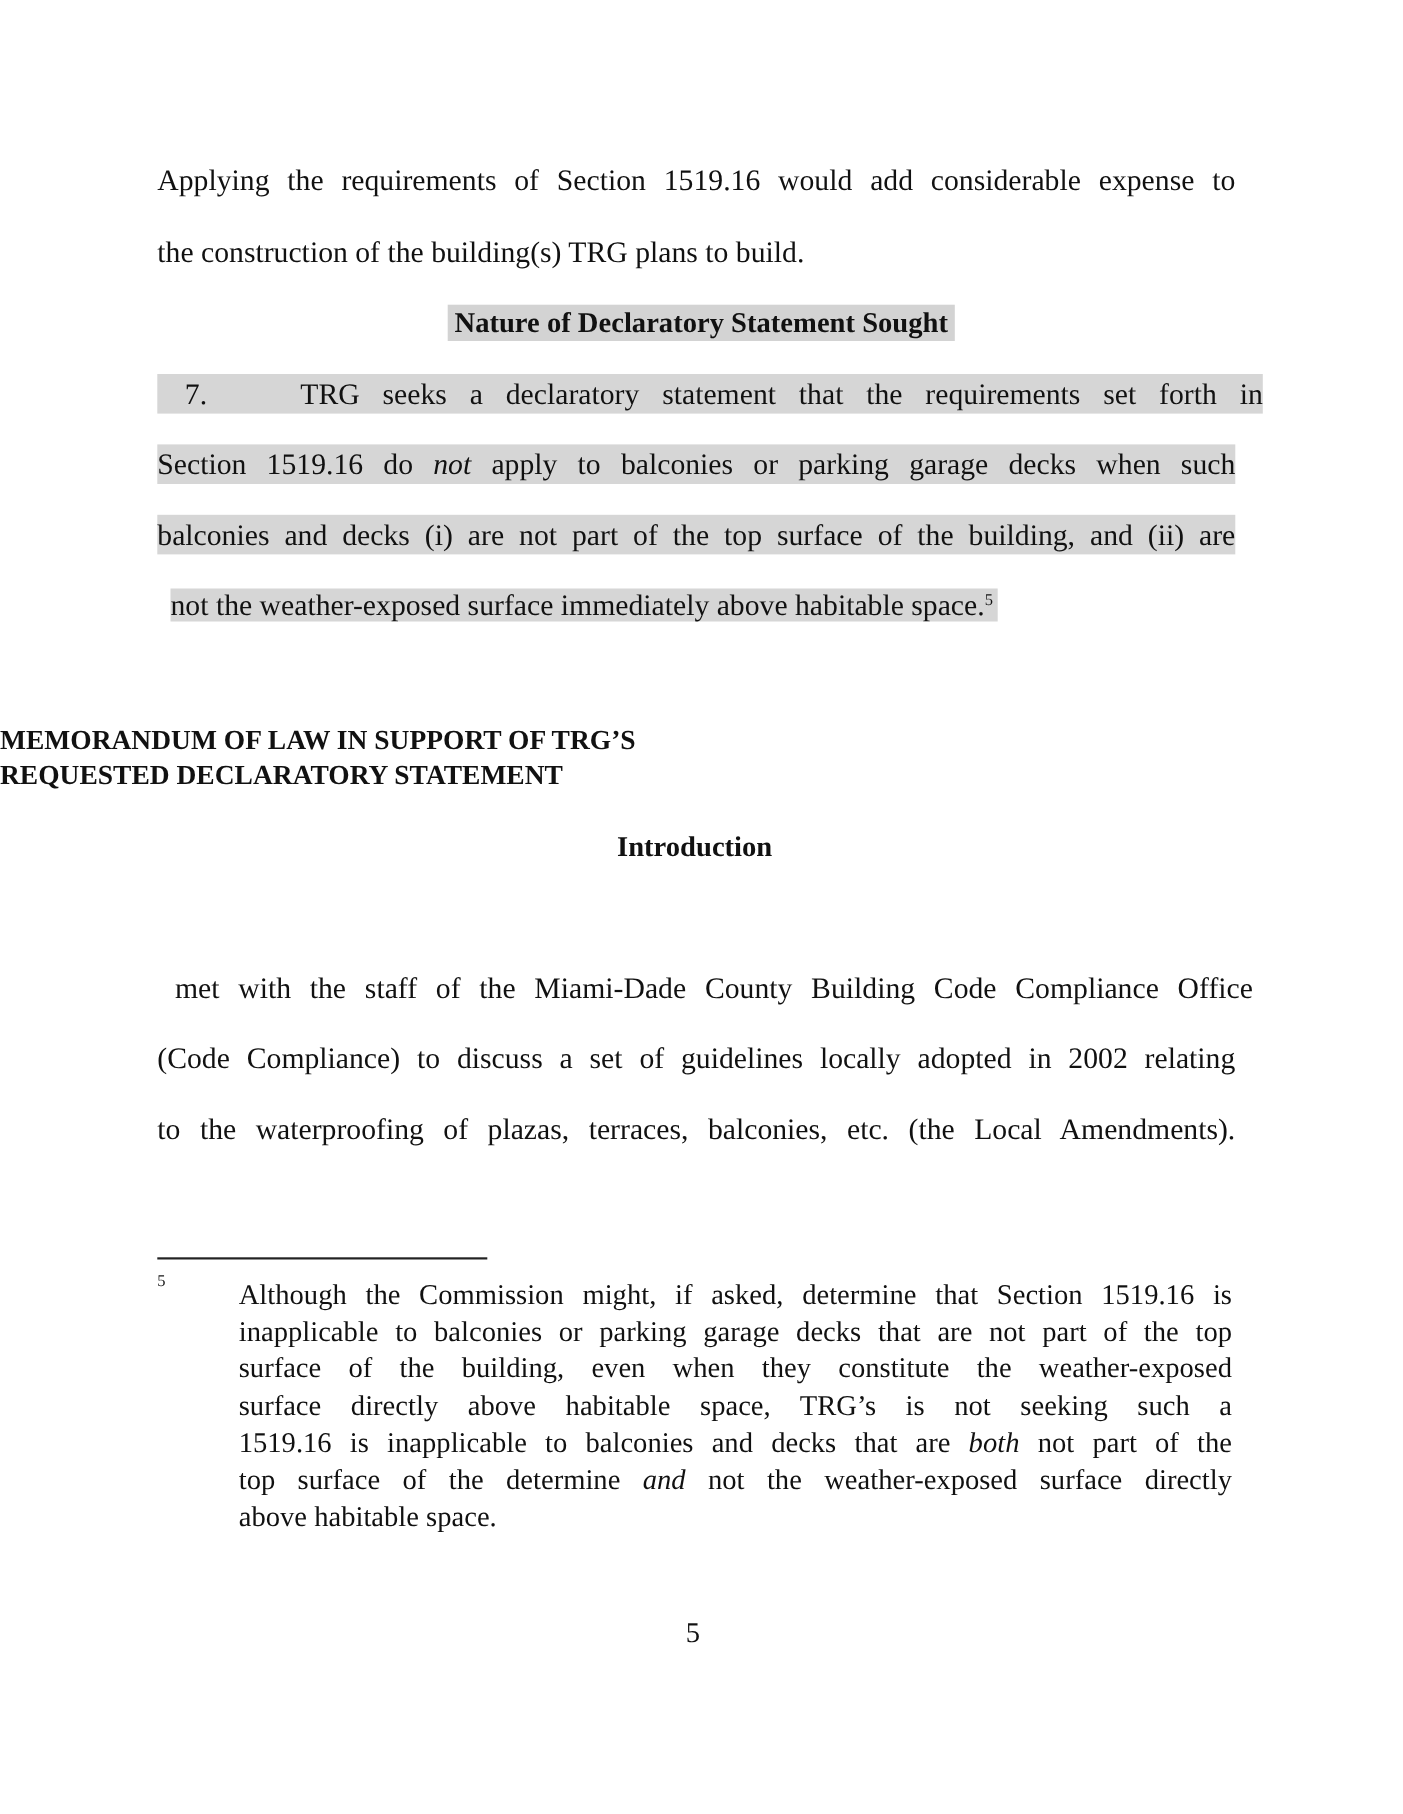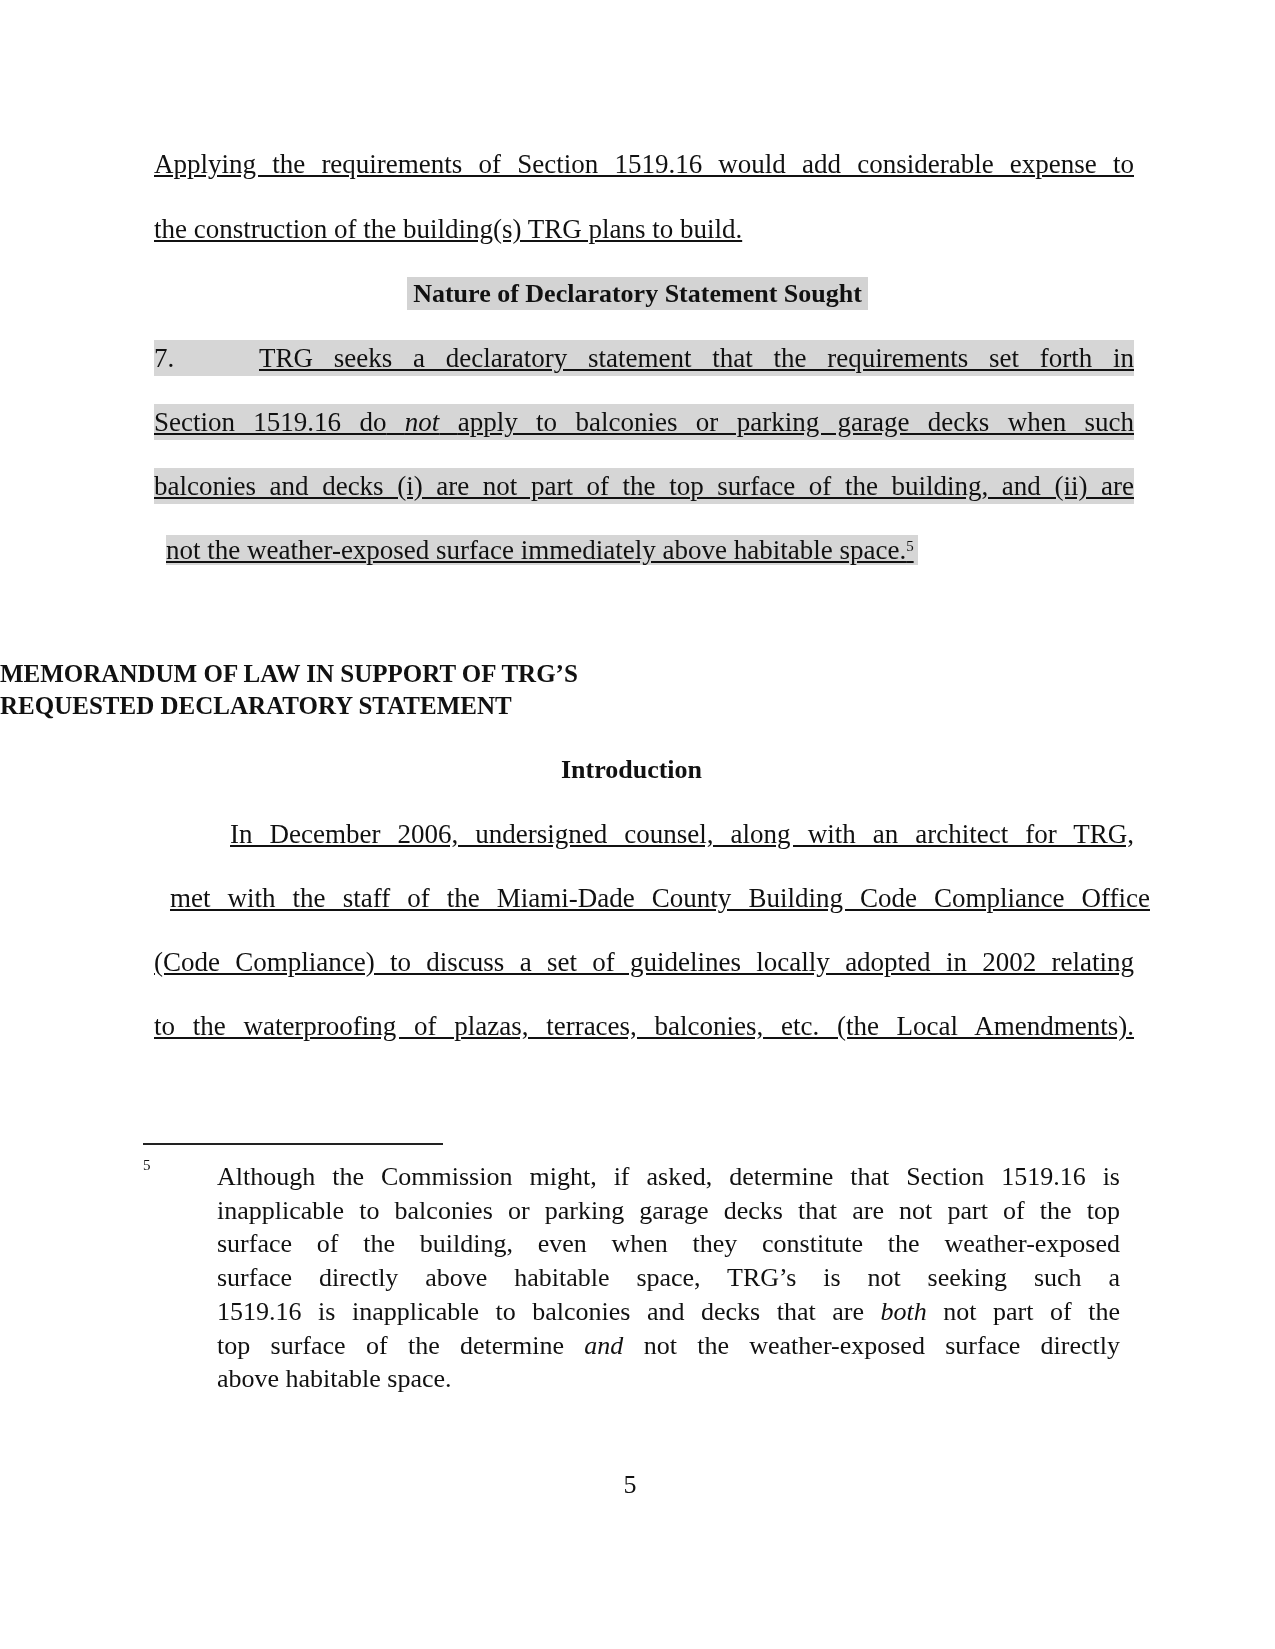--- a/index.html
+++ b/index.html
@@ -15,28 +15,27 @@
       font-family: "Liberation Serif", "DejaVu Serif", serif;
       color: #111111;
     }
     .page {
       position: absolute;
       left: 0; top: 0;
       width: 1275px; height: 1649px;
     }
     .body-line {
       position: absolute;
-      left: 154px;
+      left: 143px;
       width: 980px;
       font-size: 27px;
       line-height: 36px;
       white-space: nowrap;
       text-align: justify;
       text-align-last: justify;
-      text-decoration: underline;
     }
     .body-line.last {
       text-align-last: left;
     }
     .hl {
       background: #d6d6d6;
     }
     .heading {
       position: absolute;
       left: 0;
@@ -120,43 +119,40 @@
 
 <div class="page">
 
   <div class="body-line" style="top:146px;">Applying the requirements of Section 1519.16 would add considerable expense to</div>
   <div class="body-line last" style="top:211px;">the construction of the building(s) TRG plans to build.</div>
 
   <div class="heading" style="top:277px;">
     <span class="hl-span">Nature of Declaratory Statement Sought</span>
   </div>
 
-  <div class="body-line hl" style="top:340px;">
+  <div class="body-line hl" style="top:340px;padding-left:25px;">
     <span class="para-num">7.</span><span>TRG seeks a declaratory statement that the requirements set forth in</span>
   </div>
   <div class="body-line hl" style="top:404px;">
     <span>Section 1519.16 do</span>
     <em>not</em>
     <span>apply to balconies or parking garage decks when such</span>
   </div>
   <div class="body-line hl" style="top:468px;">balconies and decks (i) are not part of the top surface of the building, and (ii) are</div>
   <div class="body-line last" style="top:532px; width:auto;padding-left:12px;">
     <span class="hl" style="padding-right:4px;">
       <span>not the weather-exposed surface immediately above  habitable space.</span><sup class="fnref">5</sup>
     </span>
   </div>
 
   <div class="memo-title" style="top:658px;">MEMORANDUM OF LAW IN SUPPORT OF TRG’S</div>
   <div class="memo-title" style="top:690px;">REQUESTED DECLARATORY STATEMENT</div>
 
   <div class="heading" style="top:753px; width:1263px;">Introduction</div>
 
-  <div class="body-line" style="top:816px;">
-    <span class="indent"></span><span>In December 2006, undersigned counsel, along with an architect for TRG,</span>
-  </div>
   <div class="body-line" style="top:880px;margin-left:16px;">met with the staff of the Miami-Dade County Building Code Compliance Office</div>
   <div class="body-line" style="top:944px;">(Code Compliance) to discuss a set of guidelines locally adopted in 2002 relating</div>
   <div class="body-line" style="top:1008px;">to the waterproofing of plazas, terraces, balconies, etc. (the Local Amendments).</div>
 
   <div class="footnote-rule"></div>
   <div class="fn-marker">5</div>
   <div class="footnote">
     <span class="fn-line">Although the Commission might, if asked, determine that Section 1519.16 is</span>
     <span class="fn-line">inapplicable to balconies or parking garage decks that are not part of the top</span>
     <span class="fn-line">surface of the building, even when they constitute the weather-exposed</span>

